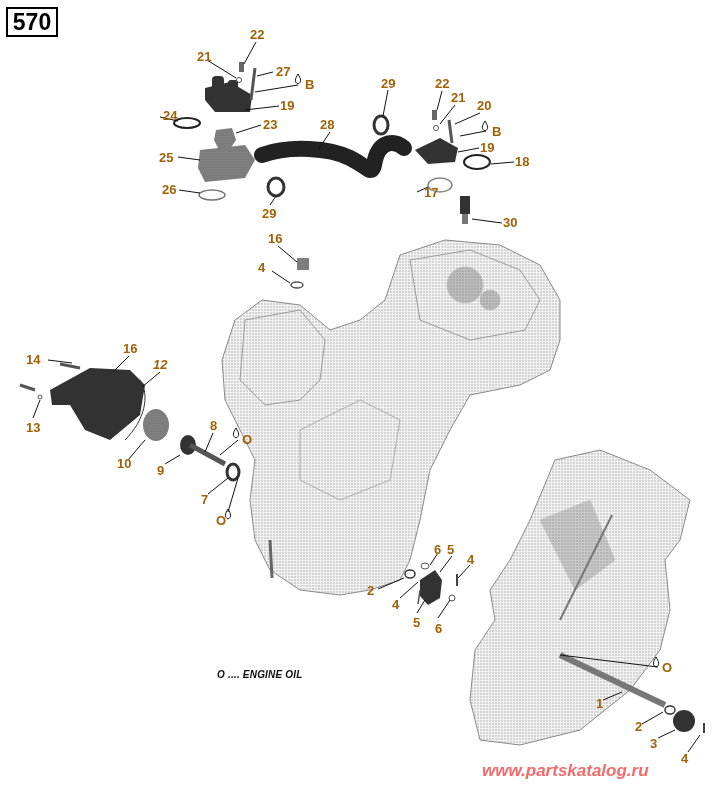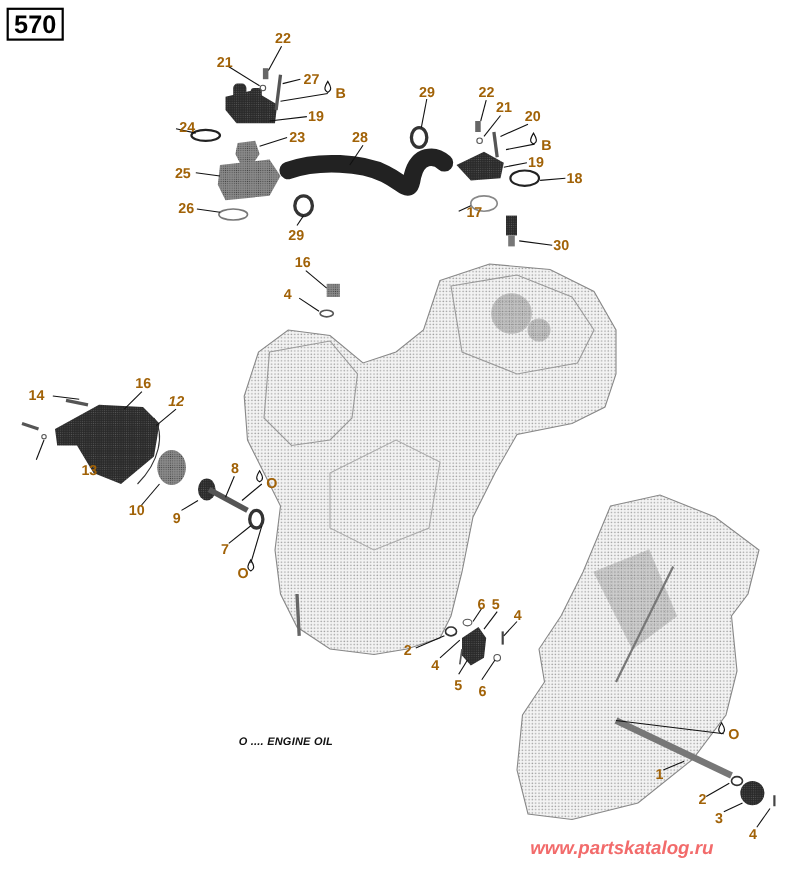--- a/index.html
+++ b/index.html
@@ -192,21 +192,21 @@
   <span class="lbl" style="left:492px;top:125px;">B</span>
   <span class="lbl" style="left:480px;top:141px;">19</span>
   <span class="lbl" style="left:515px;top:155px;text-align:center;">18</span>
   <span class="lbl" style="left:424px;top:186px;text-align:right;">17</span>
   <span class="lbl" style="left:503px;top:216px;">30</span>
   <span class="lbl" style="left:268px;top:232px;">16</span>
   <span class="lbl" style="left:258px;top:261px;">4</span>
   <span class="lbl" style="left:123px;top:342px;">16</span>
   <span class="lbl" style="left:26px;top:353px;">14</span>
   <span class="lbl" style="left:153px;top:358px;font-style:italic;">12</span>
-  <span class="lbl" style="left:26px;top:421px;margin-left:48px;">13</span>
+  <span class="lbl" style="left:26px;top:421px;">13</span>
   <span class="lbl" style="left:210px;top:419px;">8</span>
   <span class="lbl" style="left:242px;top:433px;">O</span>
   <span class="lbl" style="left:117px;top:457px;">10</span>
   <span class="lbl" style="left:157px;top:464px;">9</span>
   <span class="lbl" style="left:201px;top:493px;">7</span>
   <span class="lbl" style="left:216px;top:514px;">O</span>
   <span class="lbl" style="left:434px;top:543px;">6</span>
   <span class="lbl" style="left:447px;top:543px;">5</span>
   <span class="lbl" style="left:467px;top:553px;">4</span>
   <span class="lbl" style="left:367px;top:584px;">2</span>

